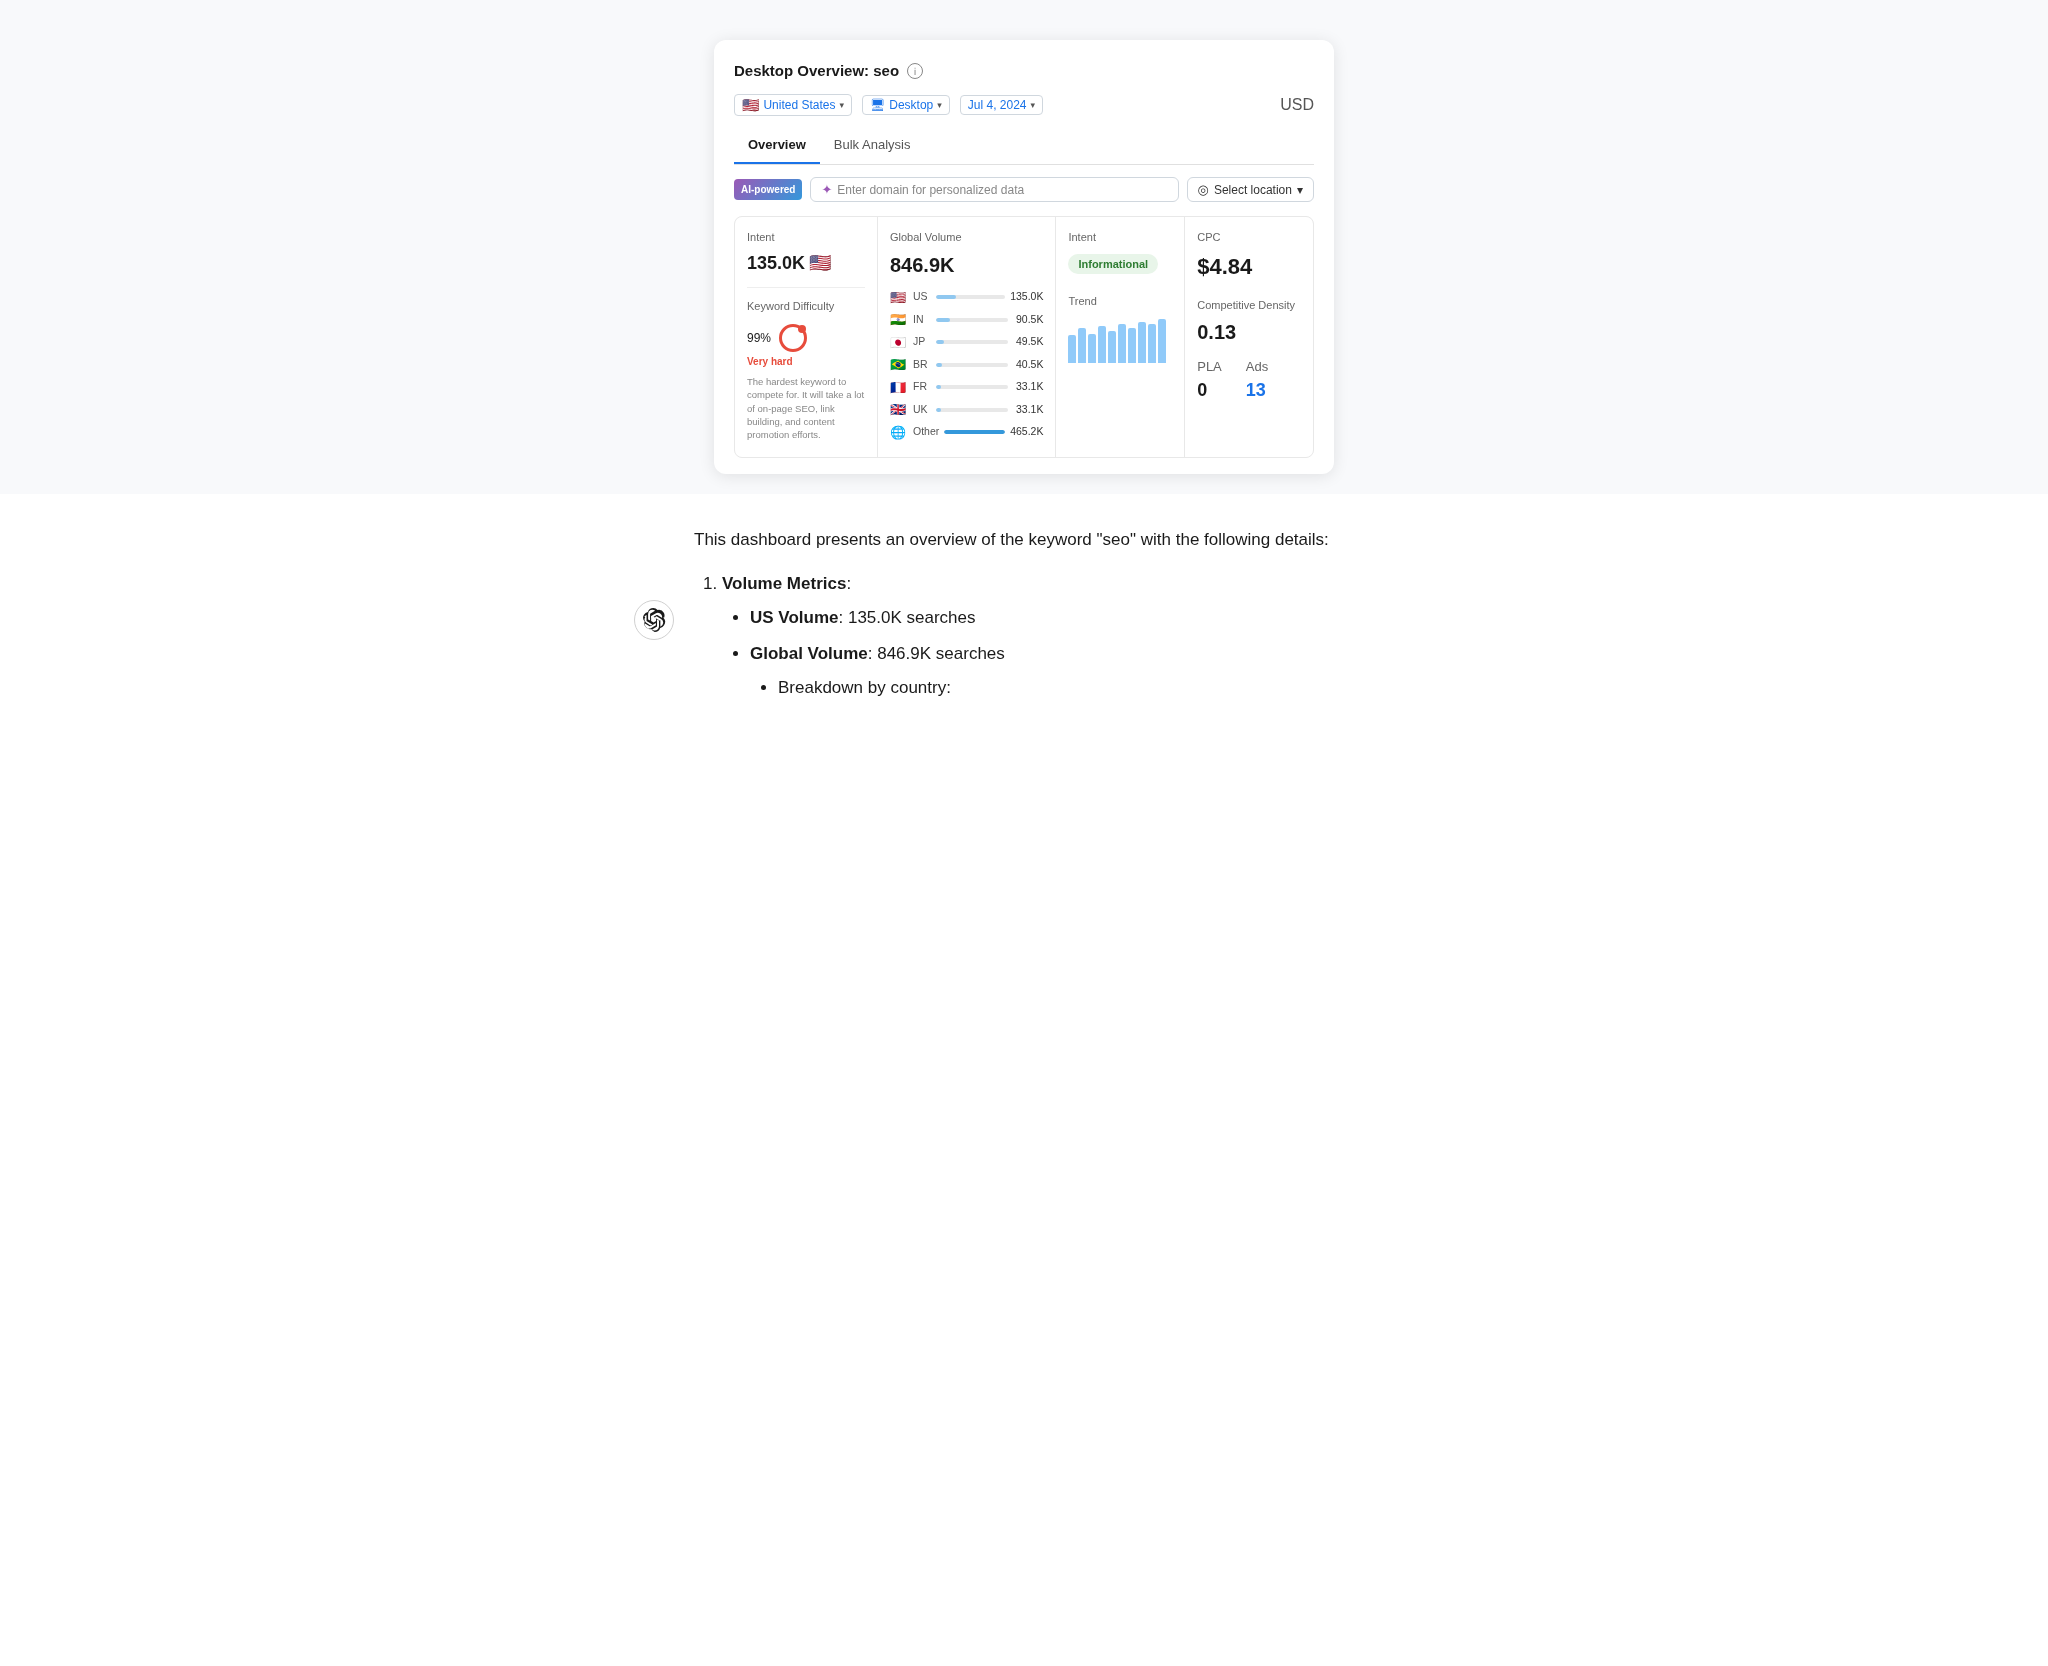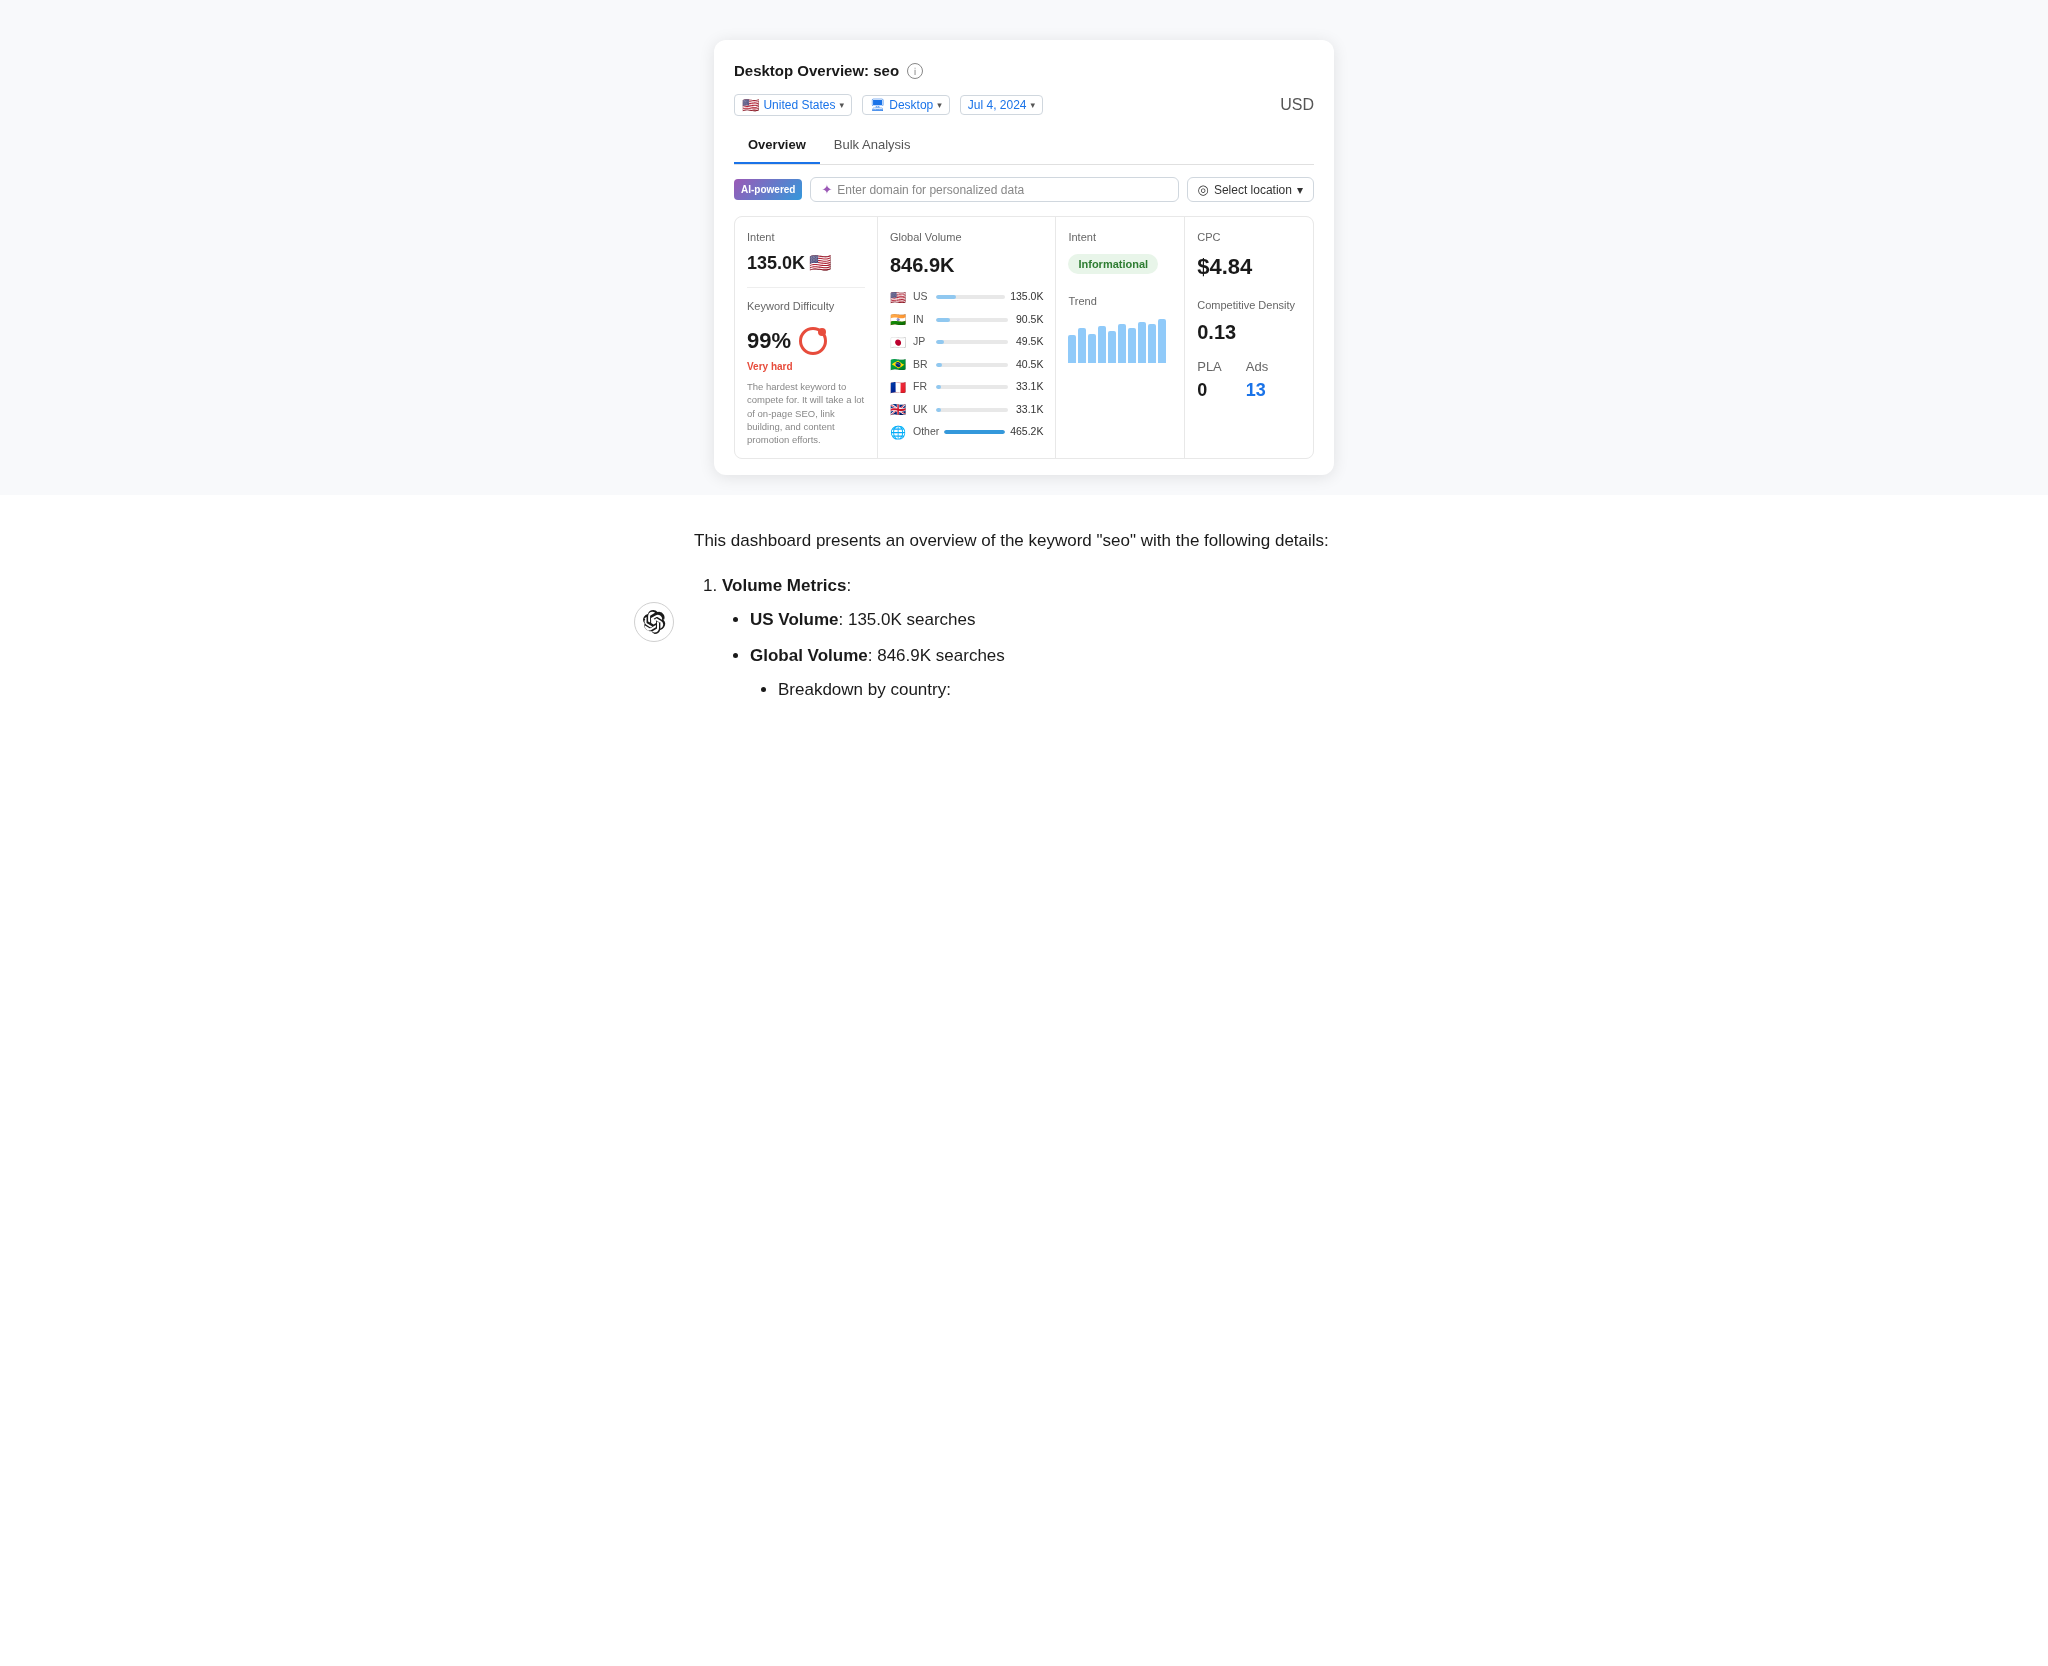--- a/index.html
+++ b/index.html
@@ -135,21 +135,21 @@
     .metric-value {
       font-size: 18px; font-weight: 700; color: #1a1a1a;
       display: flex; align-items: center; gap: 4px;
     }
 
     
     .kd-row {
       display: flex; align-items: center; gap: 8px; margin-top: 10px;
     }
     .kd-value {
-      font-size: 22px; font-weight: 700;
+      font-size: 12px; font-weight: 400;
     }
     .kd-circle {
       width: 28px; height: 28px;
       border-radius: 50%;
       border: 3px solid #e74c3c;
       display: flex; align-items: center; justify-content: center;
       position: relative;
     }
     .kd-circle::after {
       content: '';

